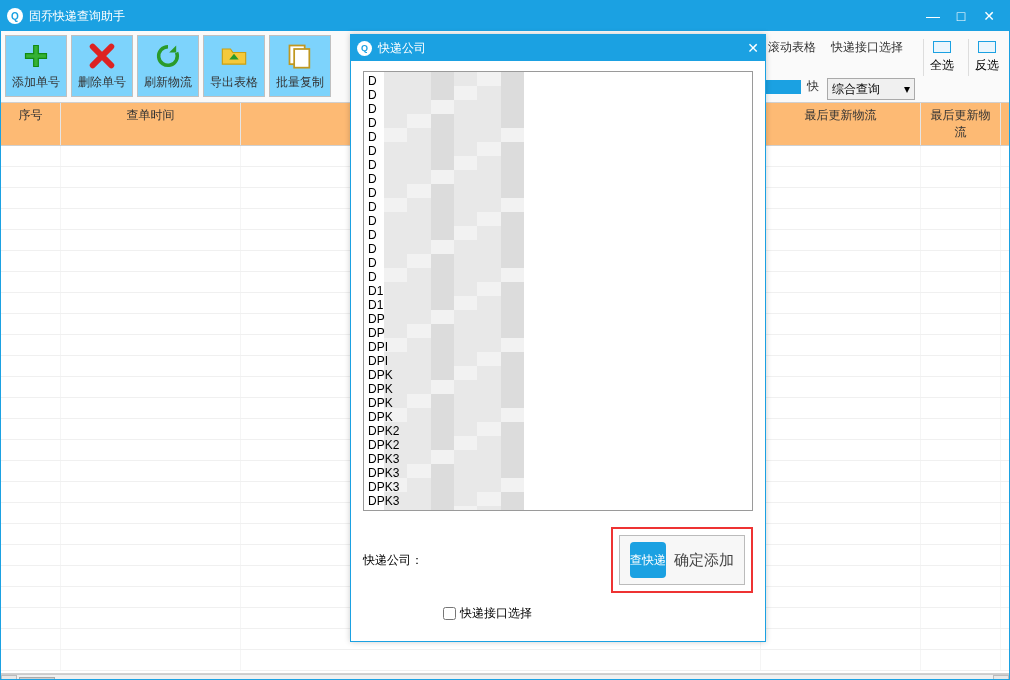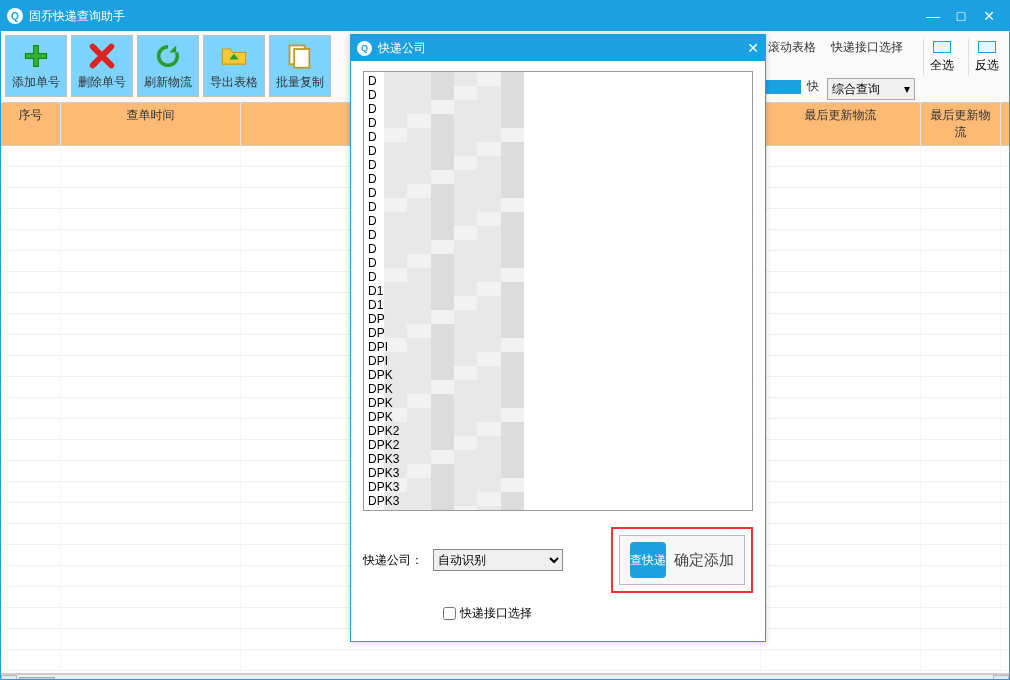--- a/index.html
+++ b/index.html
@@ -553,21 +553,20 @@
         <div style="position: relative; z-index: 2;">DPK</div>
         <div style="position: relative; z-index: 2;">DPK2</div>
         <div style="position: relative; z-index: 2;">DPK2</div>
         <div style="position: relative; z-index: 2;">DPK3</div>
         <div style="position: relative; z-index: 2;">DPK3</div>
         <div style="position: relative; z-index: 2;">DPK3</div>
         <div style="position: relative; z-index: 2;">DPK3</div>
       </div>
     <div class="bottom-row">
       <span>快递公司：</span>
-      <select><option>自动识别</option></select>
       <div class="confirm-box">
         <div class="confirm-btn">
           <div class="logo">
               <span>查快递</span>
             </div>
           <span class="txt">确定添加</span>
         </div>
       </div>
     </div>
     <div class="filter-row">

